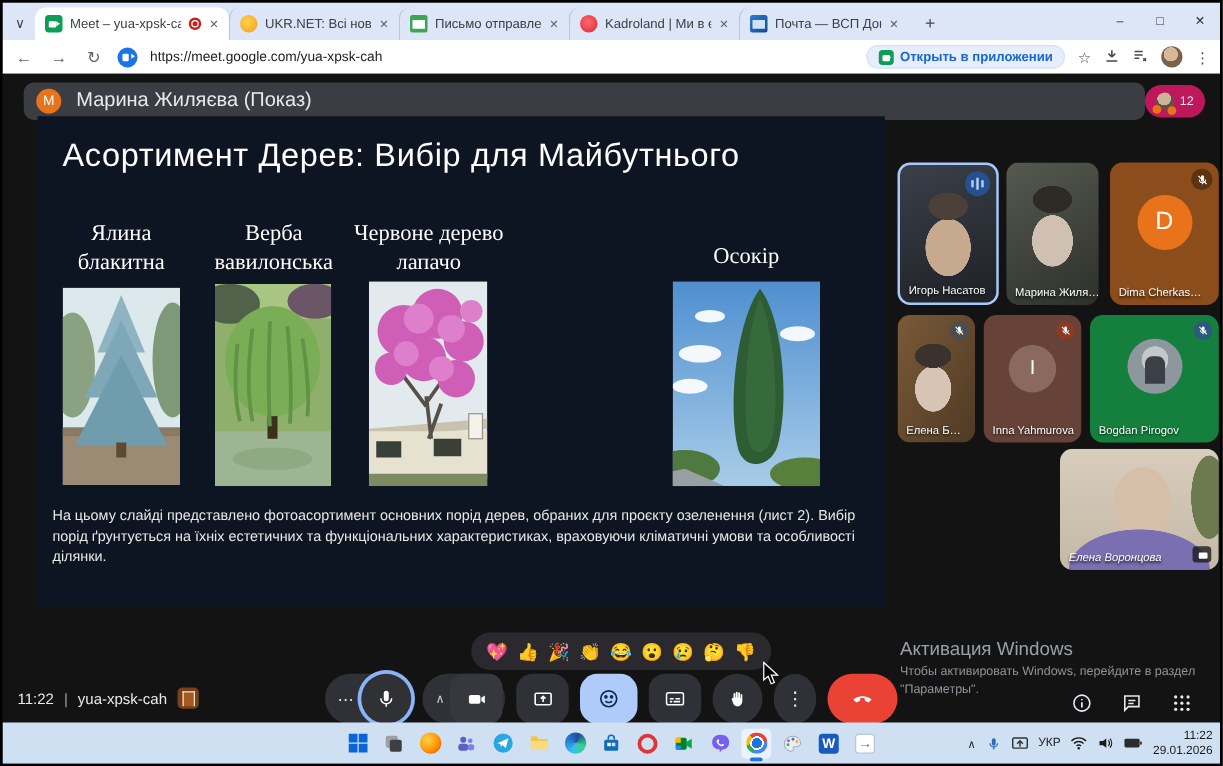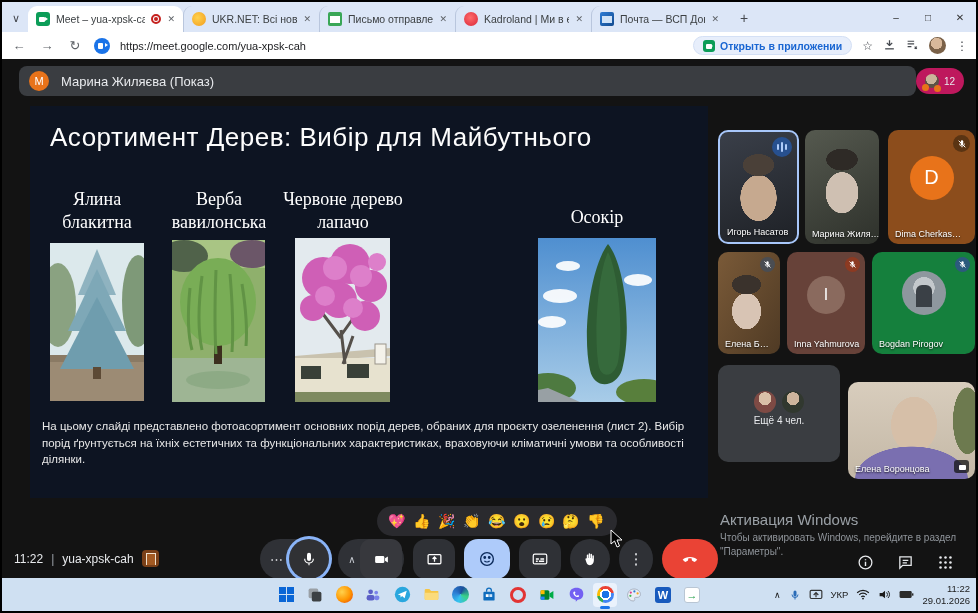--- a/index.html
+++ b/index.html
@@ -36,28 +36,28 @@
   .siteicon::after{content:"";position:absolute;left:3.5px;top:5px;width:5px;height:6px;background:#fff;border-radius:1px;}
   .siteicon::before{content:"";position:absolute;right:2.5px;top:5.5px;border-left:3px solid #fff;border-top:2.5px solid transparent;border-bottom:2.5px solid transparent;}
   #urltext{font-size:11px;color:#202124;flex:1;}
   .openapp{display:flex;align-items:center;gap:5px;background:#e7eefb;border:1px solid #d4e0f5;border-radius:10px;height:19px;padding:0 9px;font-size:10.5px;color:#1a66d2;font-weight:bold;white-space:nowrap;text-align:right;}
   .tb-ic{color:#45494f;font-size:12px;}
   .avatar16{width:17px;height:17px;border-radius:50%;background:radial-gradient(circle at 45% 38%,#d8b89a 0 40%,#7a6148 41% 100%);}
   
   #meet{position:absolute;top:57px;left:0;right:0;height:523px;background:#131313;}
   #banner{position:absolute;left:17px;top:7px;width:897px;height:30px;background:#3a3d41;border-radius:8px;display:flex;align-items:center;gap:12px;padding:0 10px;}
   .binit{width:20px;height:20px;border-radius:50%;background:#e8731a;color:#fff;font-size:11px;display:flex;align-items:center;justify-content:center;}
-  .bname{color:#e8eaed;font-size:13px;}
+  .bname{color:#e8eaed;font-size:16px;}
   #pcount{position:absolute;right:12px;top:9px;height:26px;background:#be185d;border-radius:13px;display:flex;align-items:center;gap:5px;padding:0 9px;}
   .mini-av{width:14px;height:14px;border-radius:50%;background:radial-gradient(circle at 45% 35%,#cbb49a 0 45%,#5d5246 46% 100%);position:relative;}
   .mini-av::after{content:"";position:absolute;left:-3px;bottom:-3px;width:7px;height:7px;border-radius:50%;background:#e8731a;}
   .mini-av::before{content:"";position:absolute;right:-2px;bottom:-4px;width:7px;height:7px;border-radius:50%;background:#e8731a;}
   .pnum{color:#e8eaed;font-size:10px;}
   
-  #slide{position:absolute;left:28px;top:47px;width:678px;height:392px;background:#0d1422;overflow:hidden;text-decoration:underline;}
+  #slide{position:absolute;left:28px;top:34px;width:678px;height:392px;background:#0d1422;overflow:hidden;text-decoration:underline;}
   #slide-title{position:absolute;left:20px;top:16px;font-size:26px;color:#fdfdfd;letter-spacing:.5px;}
   .treelbl{position:absolute;text-align:center;font-family:"Liberation Serif",serif;font-size:18px;line-height:1.25;color:#fff;}
   .ph{position:absolute;overflow:hidden;}
   #desc{position:absolute;left:12px;top:312px;width:650px;font-size:11.5px;line-height:1.45;color:#e8e8e8;}
   
   .tile{position:absolute;border-radius:10px;overflow:hidden;background:#3a3d40;}
   .tile .pname{position:absolute;left:7px;bottom:5px;font-size:9px;color:#fff;text-shadow:0 1px 2px rgba(0,0,0,.9);white-space:nowrap;}
   .badge{position:absolute;top:5px;right:5px;width:17px;height:17px;border-radius:50%;display:flex;align-items:center;justify-content:center;}
   .speak{width:20px;height:20px;background:#27508f;display:flex;align-items:center;justify-content:center;gap:1.5px;}
   .speak i{display:block;width:2.5px;background:#aecbfa;border-radius:2px;}
@@ -331,28 +331,21 @@
         <svg width="9" height="9" viewBox="0 0 24 24">
             <path d="M12 3a3 3 0 0 1 3 3v6a3 3 0 0 1-6 0V6a3 3 0 0 1 3-3z" fill="#fff"></path>
             <path d="M6 11a6 6 0 0 0 12 0M12 17v3" stroke="#fff" stroke-width="2" fill="none"></path>
             <path d="M4 4l16 16" stroke="#fff" stroke-width="2.4"></path>
           </svg>
       </span>
       <span class="photo-av"></span>
       <span class="pname">Bogdan Pirogov</span>
     </div>
 
-    <div class="tile" style="left:716px;top:306px;width:122px;height:97px;background:#3a3d41;">
-      <span class="duo">
-          <i></i>
-          <i></i>
-        </span>
-      <span class="more-lbl">Ещё 4 чел.</span>
-    </div>
-    <div class="tile v-voron" style="left:846px;top:323px;width:127px;height:97px;">
+    <div class="tile v-voron" style="left:846px;top:300px;width:127px;height:97px;font-style:italic;">
       <span class="pname" style="color:#fff;">Елена Воронцова</span>
       <span class="pip"></span>
     </div>
 
     <div id="reactbar">
       <span class="emo">💖</span>
       <span class="emo">👍</span>
       <span class="emo">🎉</span>
       <span class="emo">👏</span>
       <span class="emo">😂</span>

